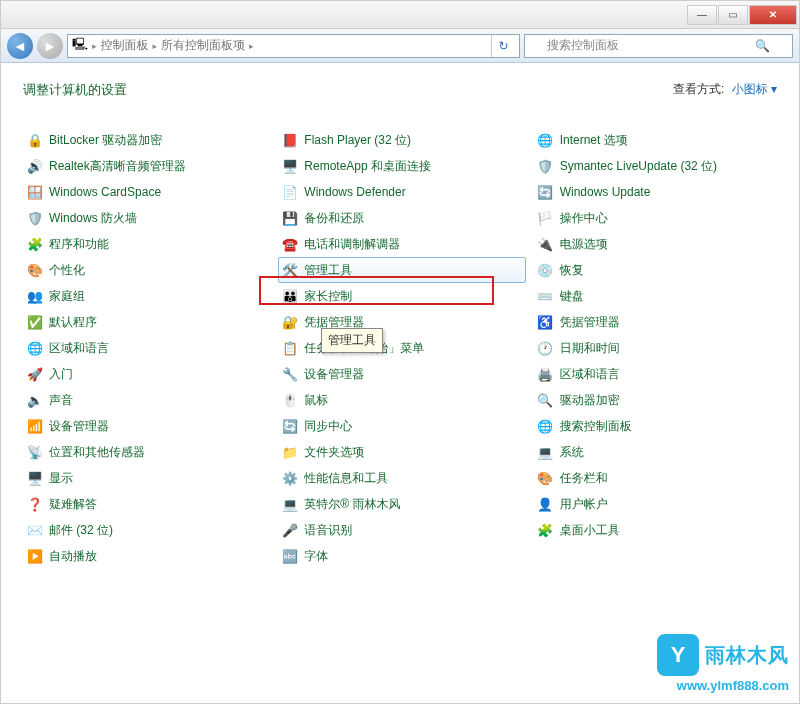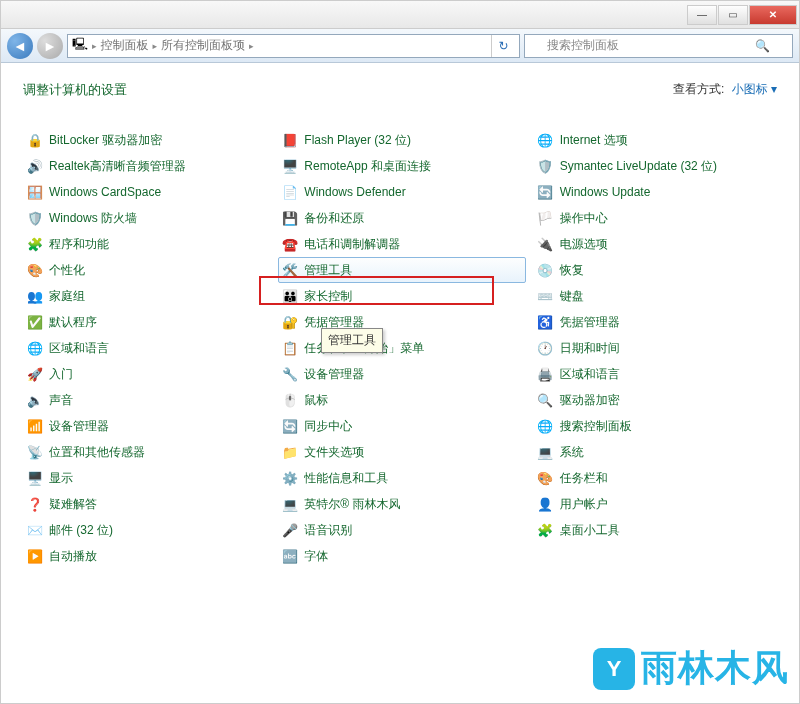--- a/index.html
+++ b/index.html
@@ -25,21 +25,21 @@
 .cpitem{display:flex;align-items:center;height:26px;gap:6px;padding:2px 4px;cursor:pointer;position:relative}
 .cpitem .ico{width:16px;height:16px;flex-shrink:0;display:inline-flex;align-items:center;justify-content:center;font-size:13px}
 .cpitem .lab{color:#14672e;white-space:nowrap}
 .cpitem.hovered{background:linear-gradient(#fdfefe,#e8f3fc);border:1px solid #8ab8e0;border-radius:2px;padding:1px 3px}
 .redbox{position:absolute;border:2px solid #d62020;pointer-events:none}
 .tooltip{position:absolute;background:#fdfde8;border:1px solid #888;padding:3px 6px;font-size:12px;color:#333;z-index:10;box-shadow:2px 2px 3px rgba(0,0,0,.2)}
 .tooltip .tt-title{font-weight:normal}
 .watermark{position:absolute;right:10px;bottom:10px;text-align:right}
 .watermark .logo{display:flex;align-items:center;gap:6px}
 .watermark .logoicon{width:42px;height:42px;background:#27b4e6;border-radius:8px;display:flex;align-items:center;justify-content:center;color:#fff;font-size:22px;font-weight:bold}
-.watermark .brand{font-size:36px;font-weight:bold;color:#27b4e6;letter-spacing:1px}
+.watermark .brand{font-size:20px;font-weight:bold;color:#27b4e6;letter-spacing:1px}
 .watermark .url{color:#27b4e6;font-size:13px;font-weight:bold;margin-top:2px}
 </style>
 </head>
 <body>
 
 <div class="titlebar">
   <div class="winbtn">—</div>
   <div class="winbtn">▭</div>
   <div class="winbtn close">✕</div>
 </div>
@@ -280,13 +280,14 @@
 
 <div class="tooltip" style="left:320px;top:327px">
   <div class="tt-title">管理工具</div>
 </div>
 
 <div class="watermark">
   <div class="logo">
     <div class="logoicon">Y</div>
     <div class="brand">雨林木风</div>
   </div>
+  <div class="url">www.ylmf888.com</div>
 </div>
 
 </body></html>

